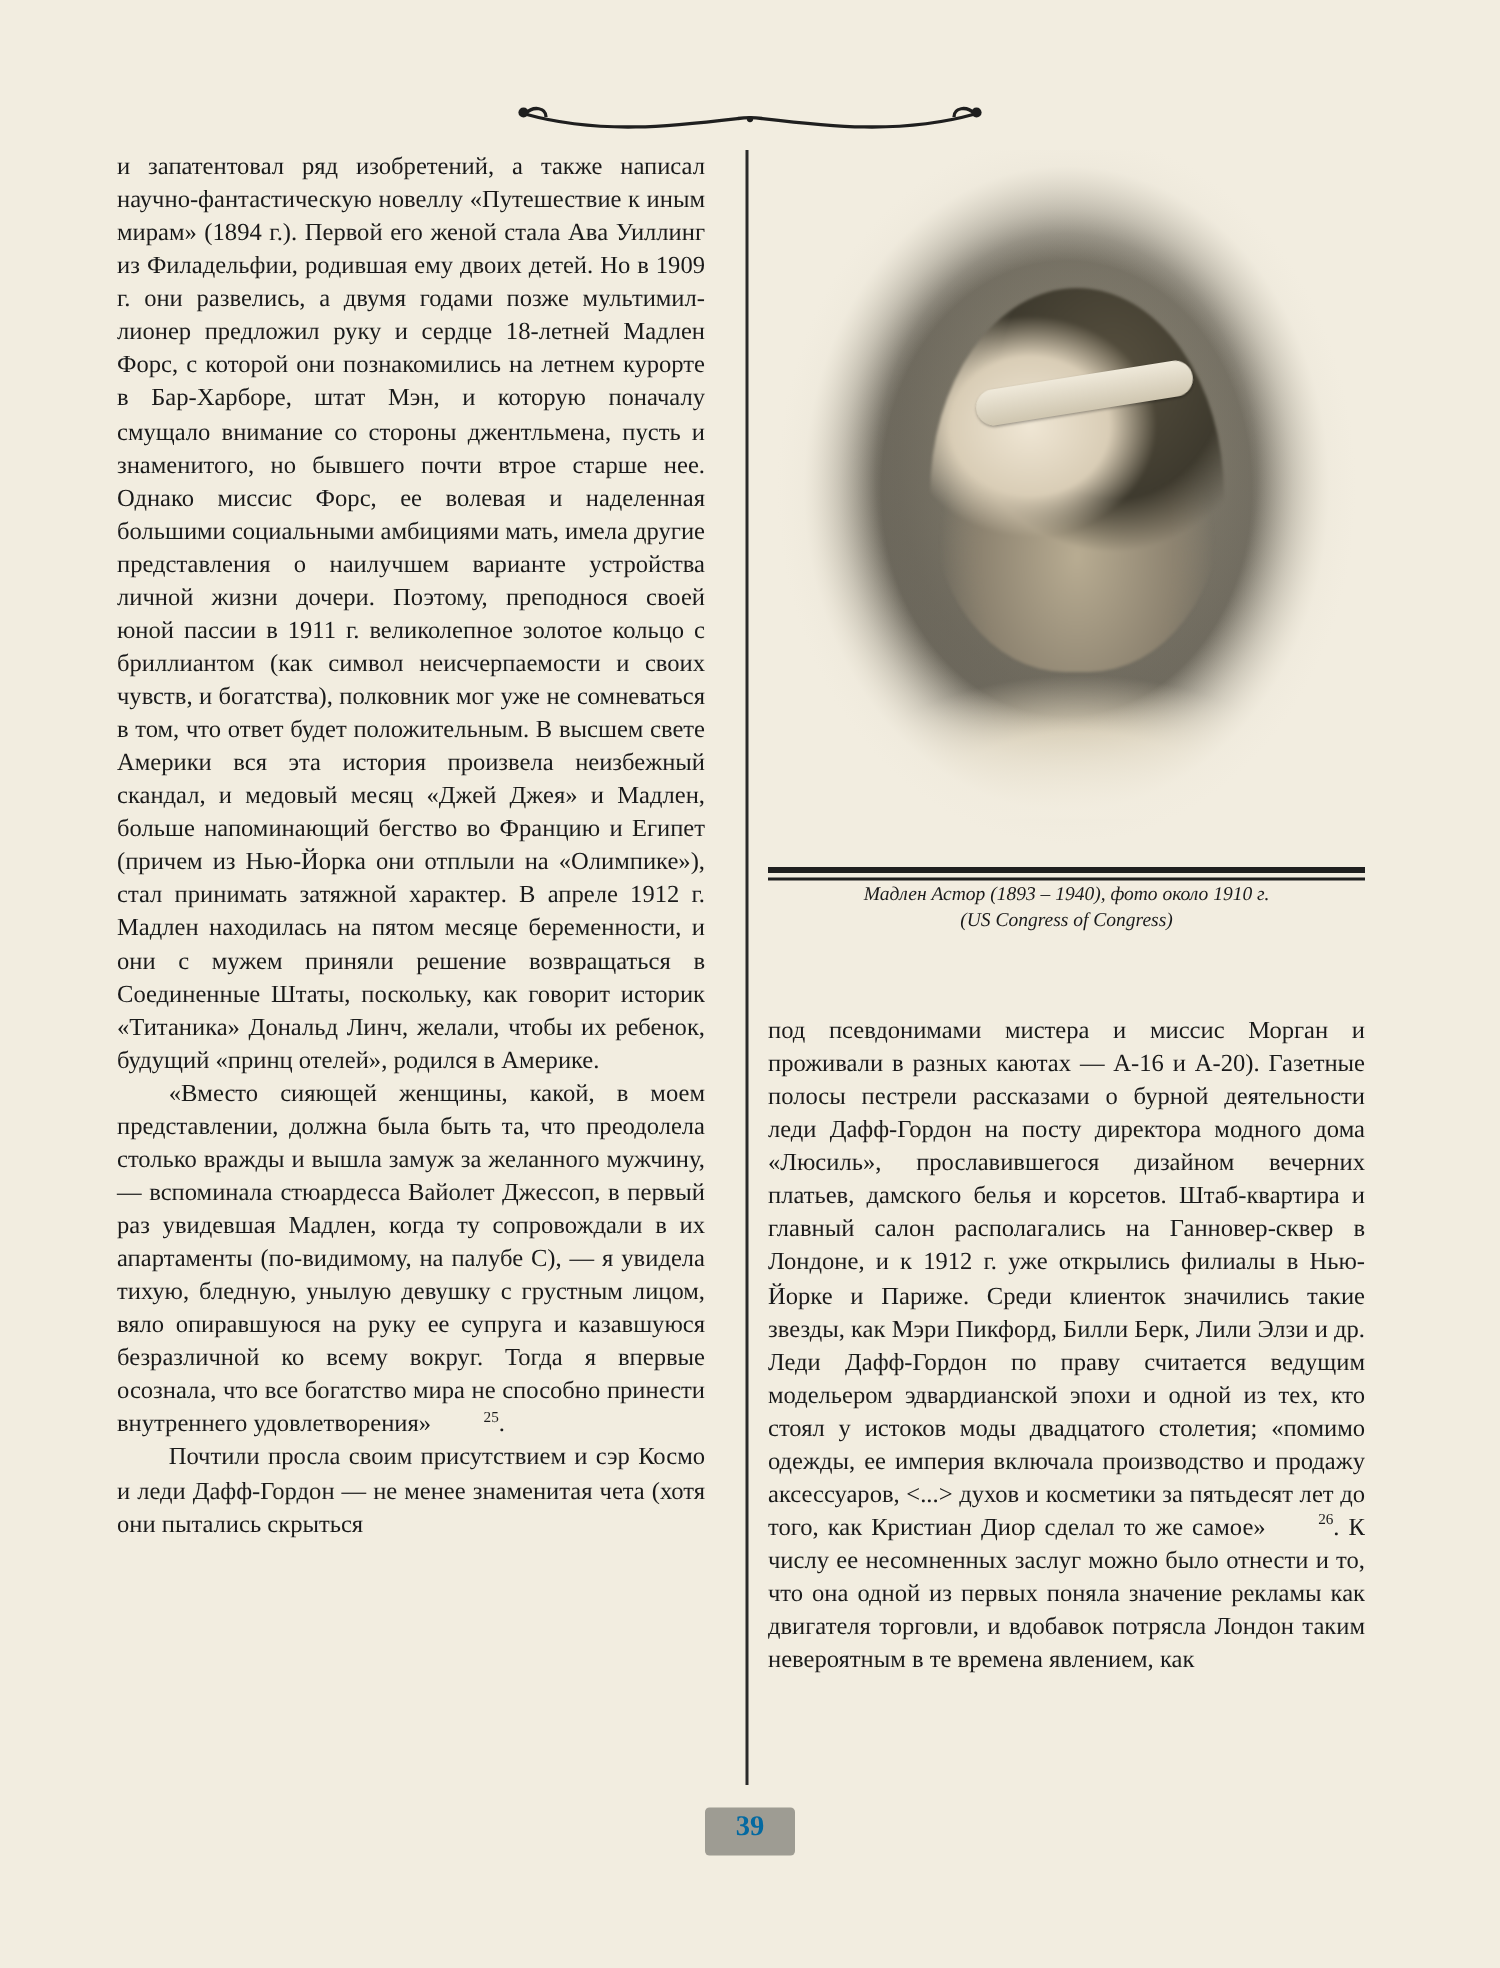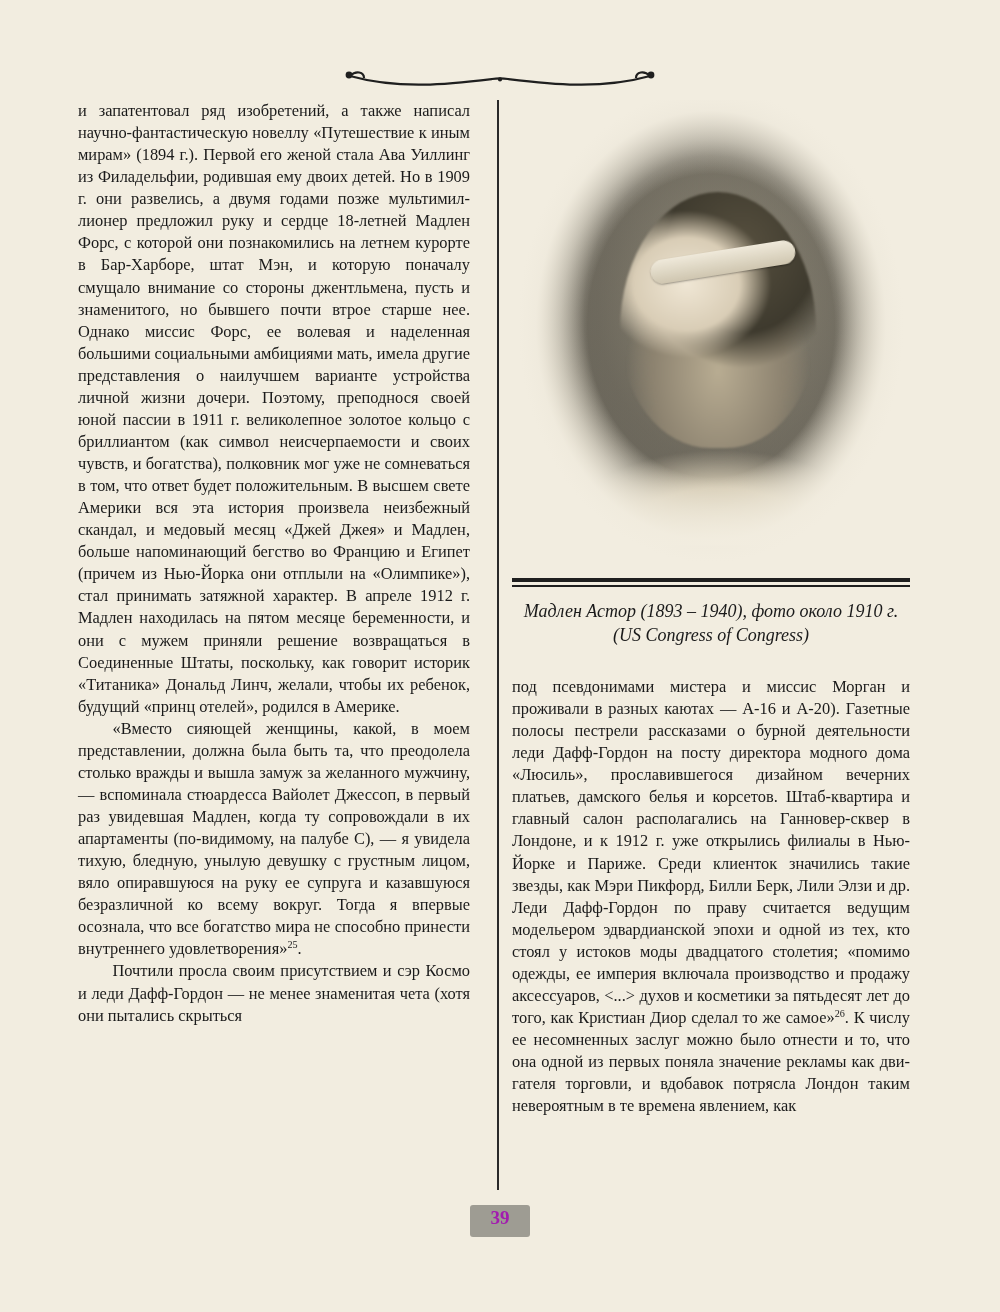--- a/index.html
+++ b/index.html
@@ -134,51 +134,51 @@
   }
   .rule-thin {
     width: 398px;
     height: 2px;
     background: #1f1f1f;
     margin-top: 3px;
   }
 
   .caption {
     width: 398px;
-    margin-top: 12px;
+    margin-top: 0;
     font-style: italic;
-    font-size: 18px;
+    font-size: 13px;
     line-height: 1.34;
     text-align: center;
   }
 
   .col-right-body {
     position: absolute;
     left: 512px;
     top: 676px;
     width: 398px;
     font-size: 16.4px;
     line-height: 1.345;
     text-align: justify;
     hyphens: manual;
   }
   .col-right-body p { margin: 0; }
 
-  sup { font-size: 0.62em; vertical-align: super; line-height: 0; }
+  sup { font-size: 0.62em; vertical-align: super; line-height: 0; margin-left: 35px; }
 
   
   .folio {
     position: absolute;
     left: 455px;
     top: 1207px;
     width: 90px;
     text-align: center;
     font-size: 19px;
     font-weight: bold;
-    color: #a21caf;
+    color: #0369a1;
   }
   .folio-bg {
     position: absolute;
     left: 470px;
     top: 1205px;
     width: 60px;
     height: 32px;
     background: #8f8d85;
     border-radius: 3px;
     opacity: .85;

